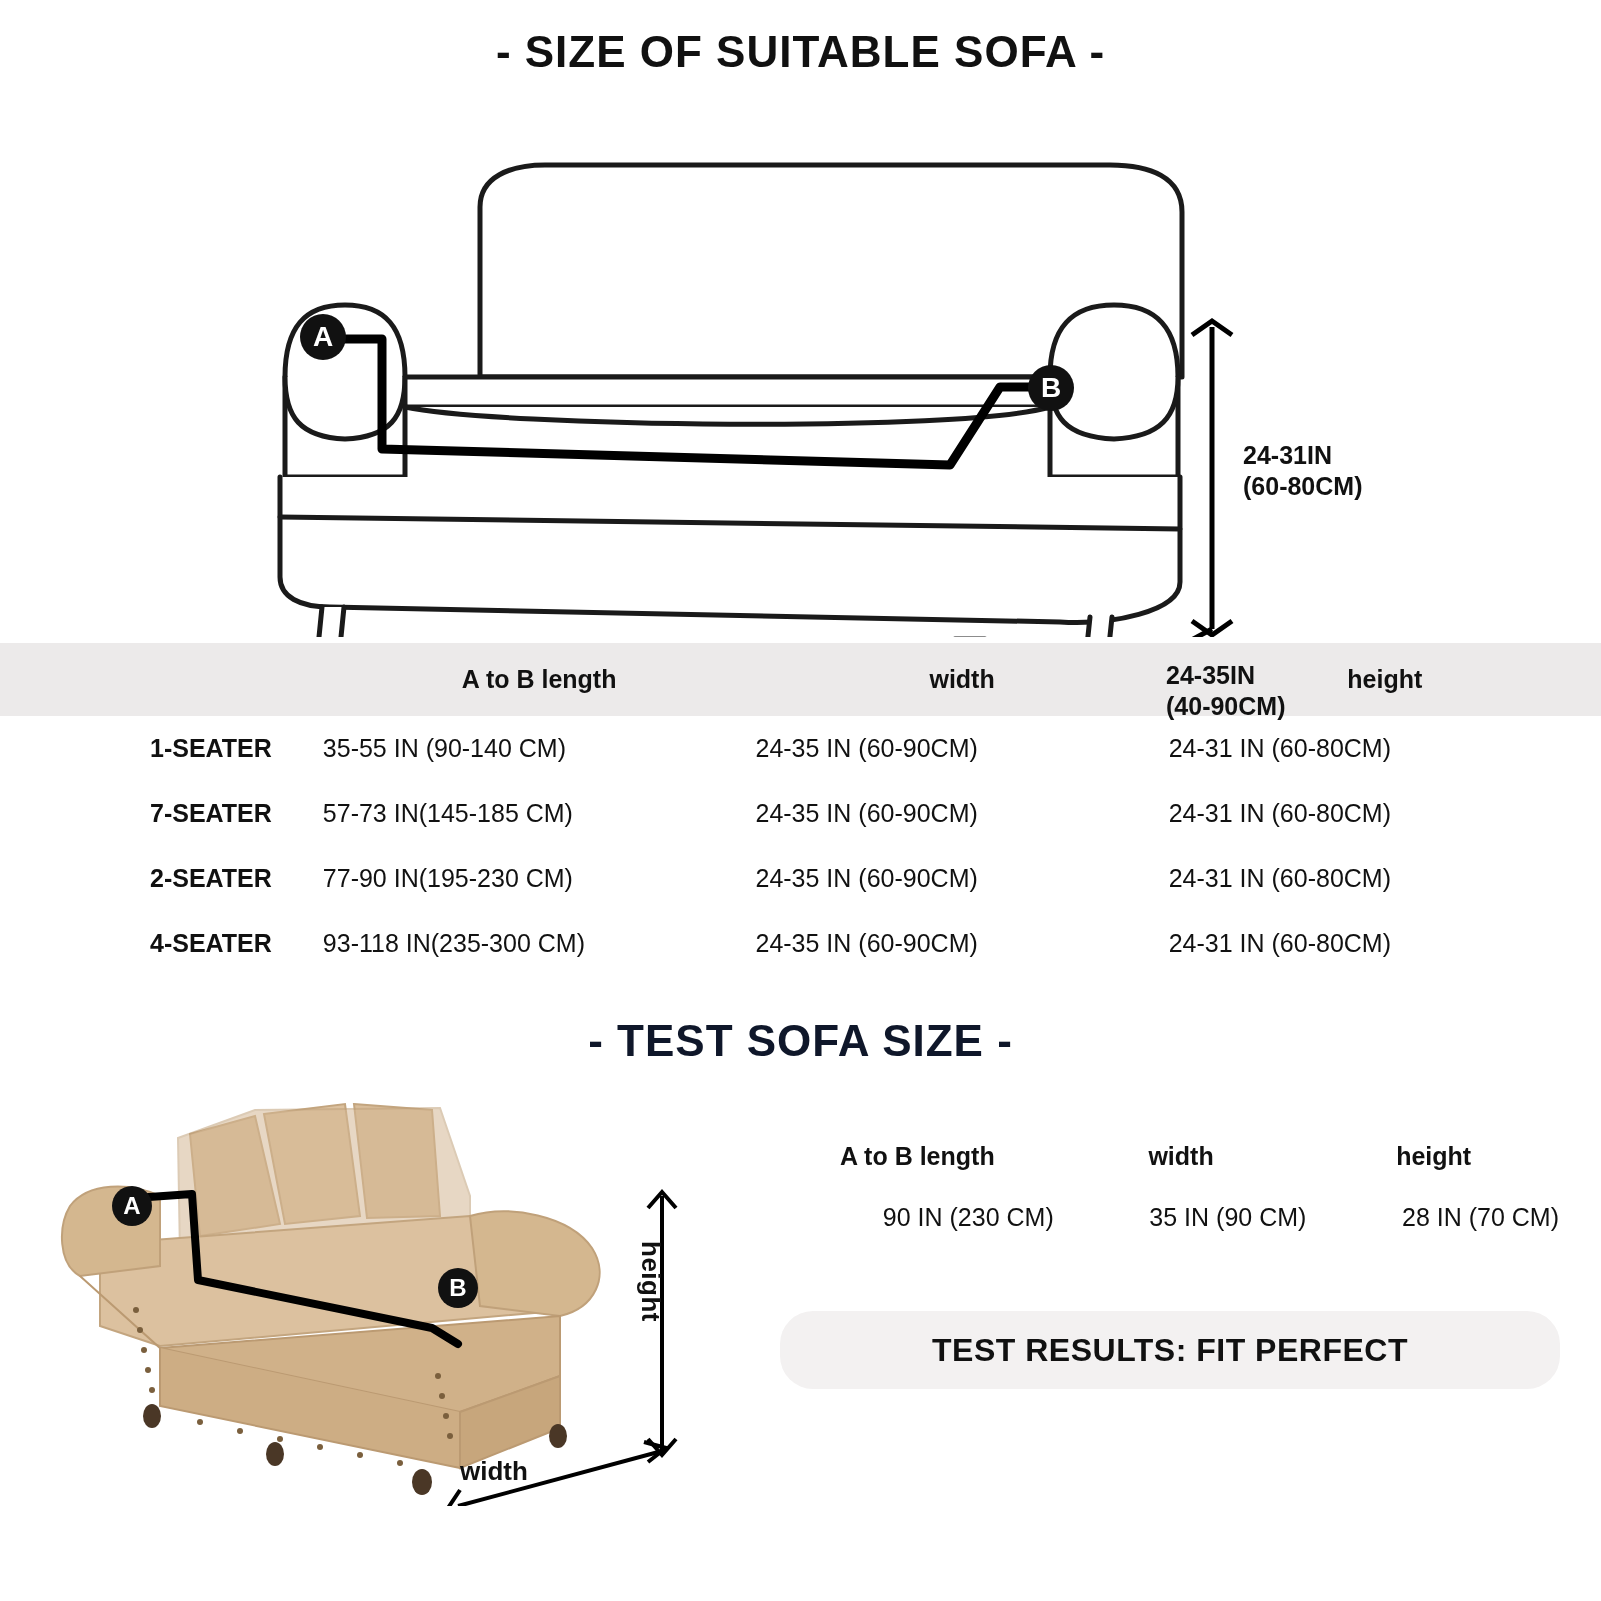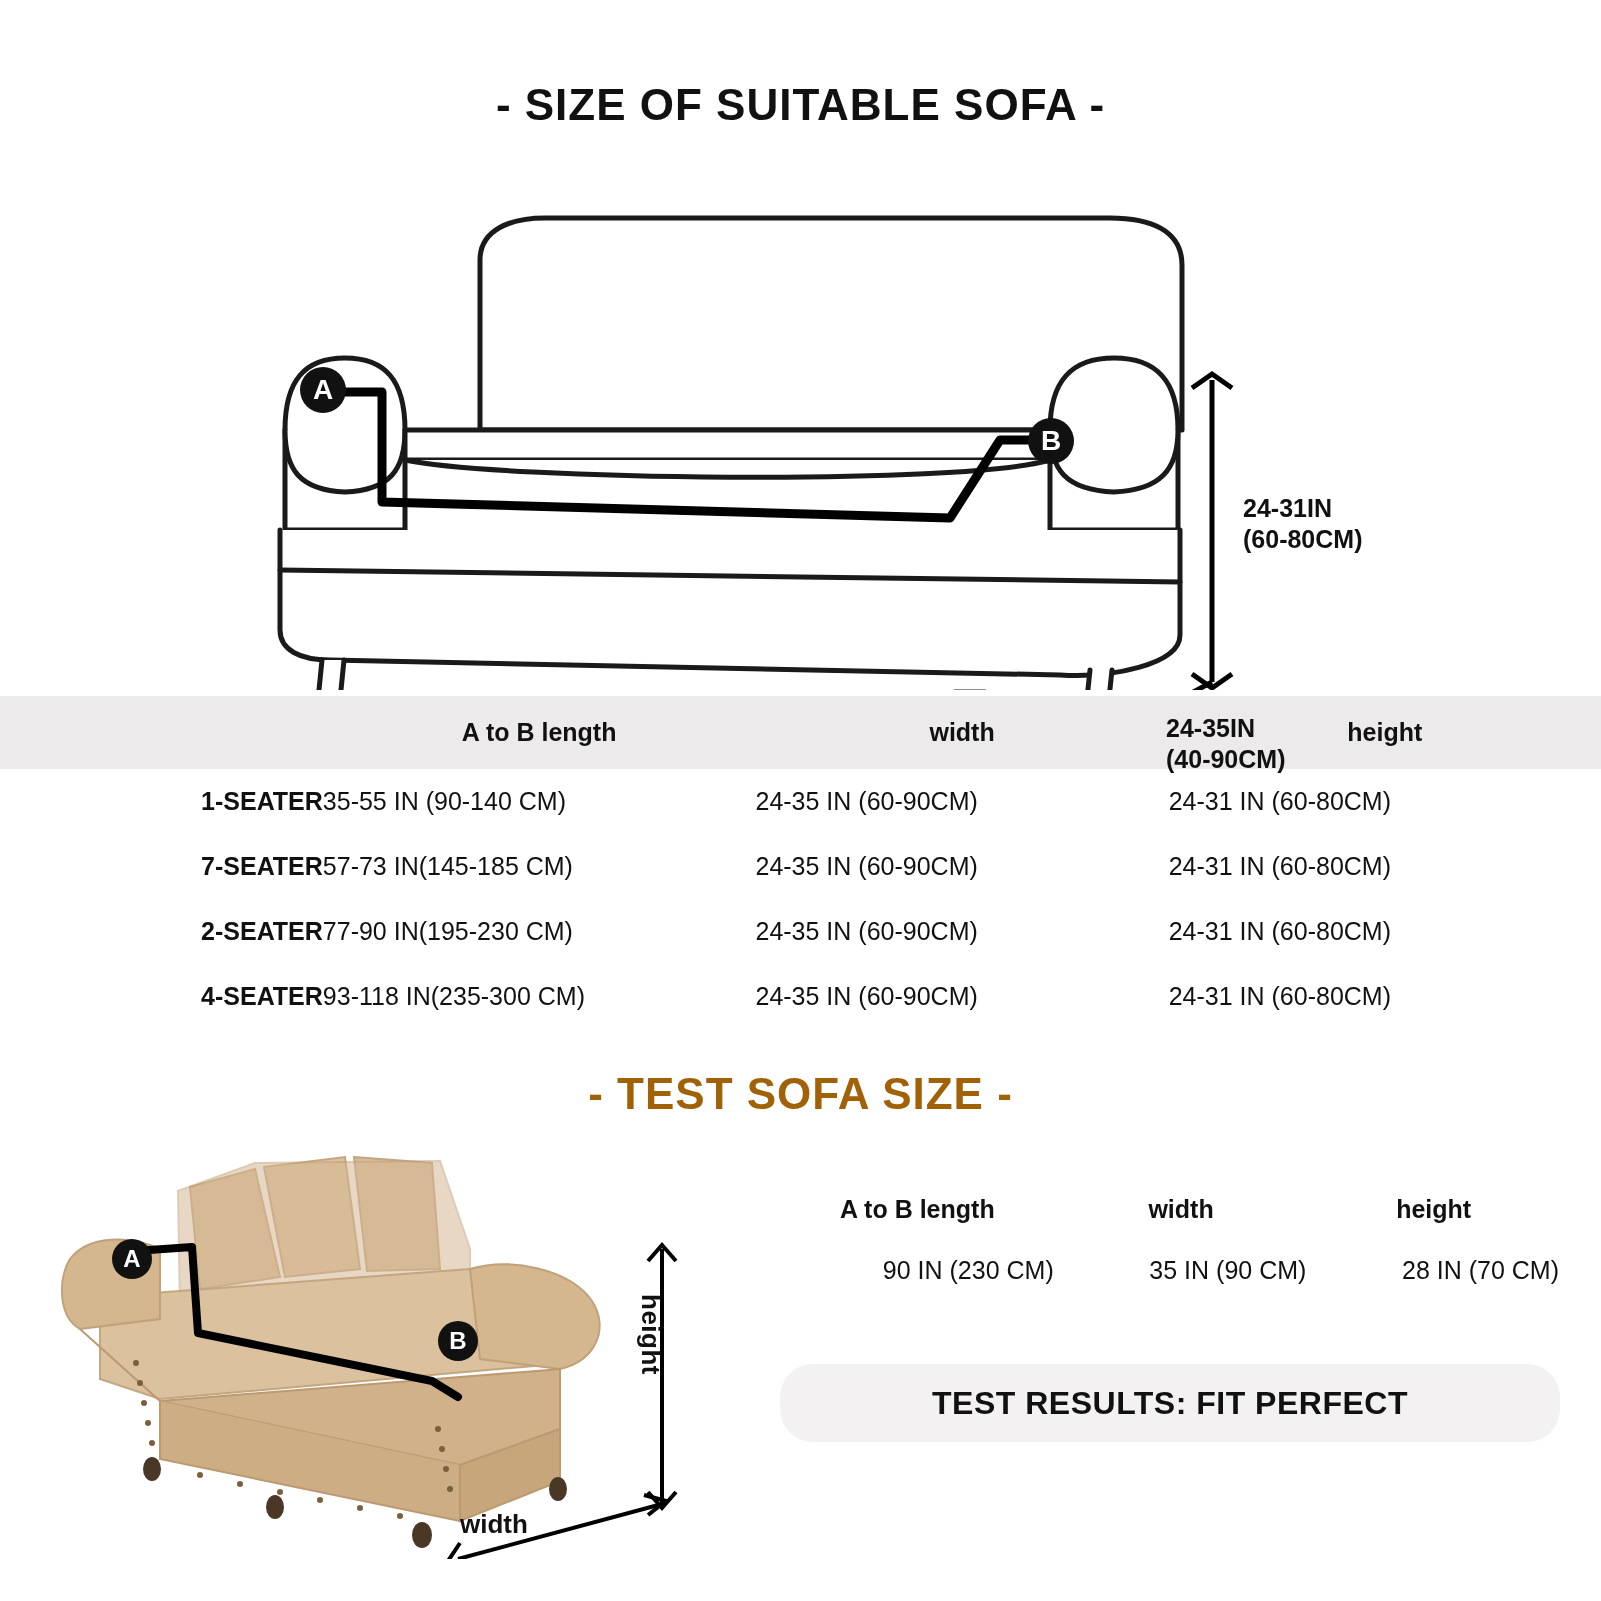--- a/index.html
+++ b/index.html
@@ -15,21 +15,21 @@
     position: relative;
     overflow: hidden;
   }
 
   
   .main-title {
     text-align: center;
     font-size: 44px;
     font-weight: bold;
     letter-spacing: 1px;
-    padding-top: 80px;
+    padding-top: 27px;
     color: #111;
   }
 
   
   .sofa-outline-wrap {
     position: relative;
     width: 1601px;
     height: 560px;
   }
   .sofa-outline-wrap svg {
@@ -83,36 +83,36 @@
     padding: 22px 0;
     font-size: 25px;
     color: #111;
   }
   table.size-table tbody td {
     padding: 18px 0;
     color: #111;
   }
   table.size-table tbody td.rowhead {
     font-weight: bold;
-    text-align: right;
+    text-align: center;
     padding-left: 99px;
     width: 230px;
   }
   .col-a { width: 450px; }
   .col-w { width: 430px; }
   .col-h { width: 450px; }
 
   
   .sub-title {
     text-align: center;
     font-size: 44px;
     font-weight: bold;
     letter-spacing: 1px;
     margin-top: 40px;
-    color: #a16207;
+    color: #0f172a;
   }
 
   
   .lower {
     position: relative;
     width: 1601px;
     height: 470px;
   }
   .photo-wrap {
     position: absolute;

